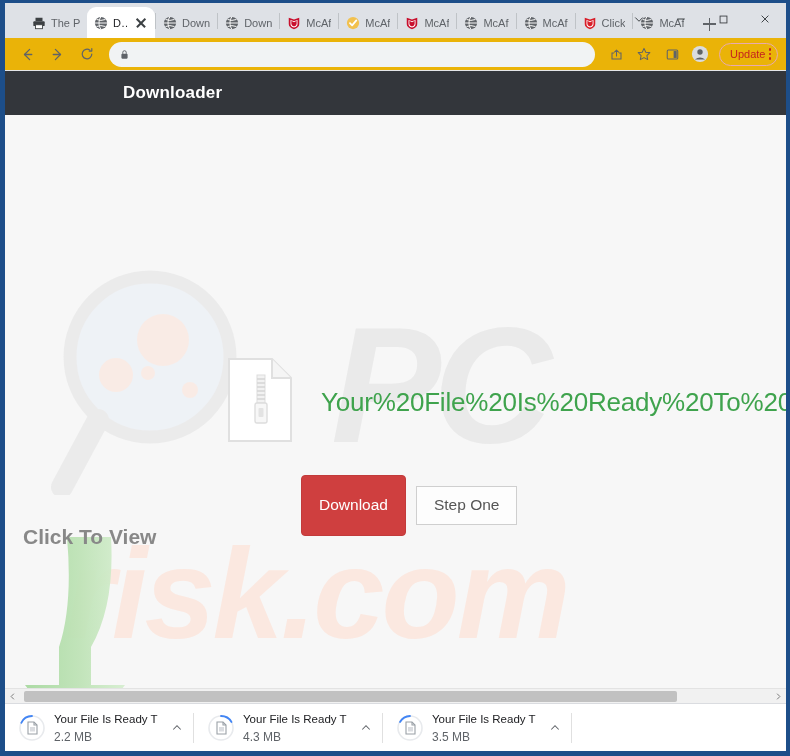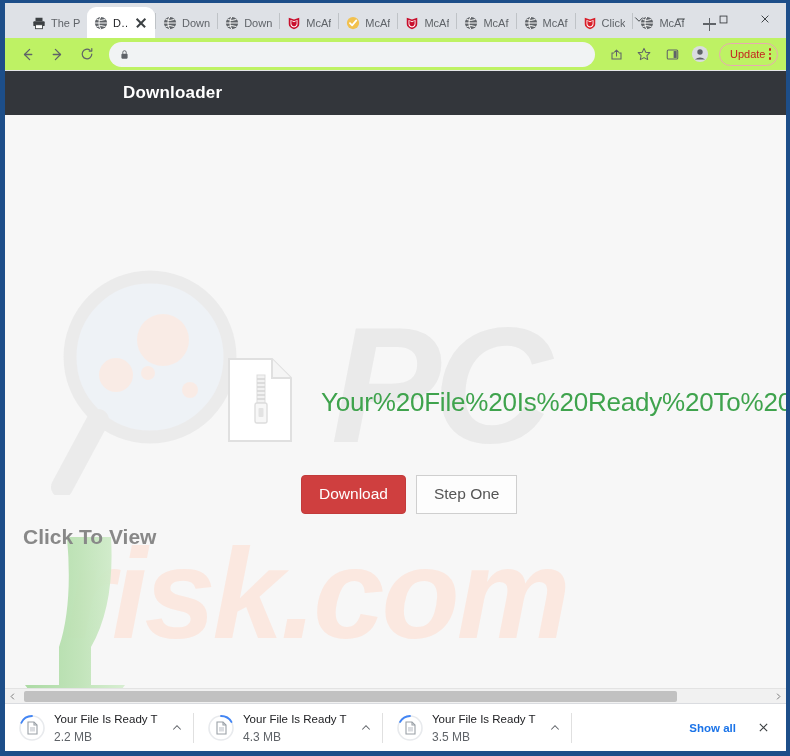--- a/index.html
+++ b/index.html
@@ -88,21 +88,21 @@
   }
   .wc {
     width: 42px; height: 32px;
     display: flex; align-items: center; justify-content: center;
     color: #3c4043;
   }
 
   
   .toolbar {
     height: 33px;
-    background: #bef264;
+    background: #eab308;
     display: flex; align-items: center;
     gap: 2px; padding: 0 8px;
     flex: 0 0 33px;
     border-bottom: 1px solid #e4e6e8;
   }
   .navbtn {
     width: 28px; height: 28px;
     display: flex; align-items: center; justify-content: center;
     color: #5f6368; font-size: 15px;
     border-radius: 50%;
@@ -201,21 +201,21 @@
   }
 
   
   .btnrow { position: absolute; left: 296px; top: 360px; display: flex; gap: 10px; align-items: center; }
   .btn-download {
     background: #cf3f3f;
     color: #fff;
     border: 1px solid #c23b3b;
     border-radius: 4px;
     font-size: 15.5px;
-    padding: 9px 17px;
+    padding: 20px 17px;
     line-height: 1.2;
   }
   .btn-step {
     background: #fdfdfd;
     color: #555;
     border: 1px solid #cfcfcf;
     border-radius: 0;
     font-size: 15.5px;
     padding: 9px 17px;
     line-height: 1.2;
@@ -662,23 +662,15 @@
       </span>
       <span class="dl-caret">
         <svg viewBox="0 0 16 16" width="12" height="12">
             <path d="M3 10 L8 5 L13 10" stroke="#5f6368" stroke-width="1.4" fill="none"></path>
           </svg>
       </span>
     </div>
 
     <span class="shelf-sep"></span>
 
-    <div class="shelf-right">
-      <span class="showall">Show all</span>
-      <span class="shelf-close">
-        <svg viewBox="0 0 16 16" width="13" height="13">
-            <path d="M3.5 3.5 L12.5 12.5 M12.5 3.5 L3.5 12.5" stroke="#3c4043" stroke-width="1.4"></path>
-          </svg>
-      </span>
-    </div>
   </div>
 
 </div>
 
 </body></html>

